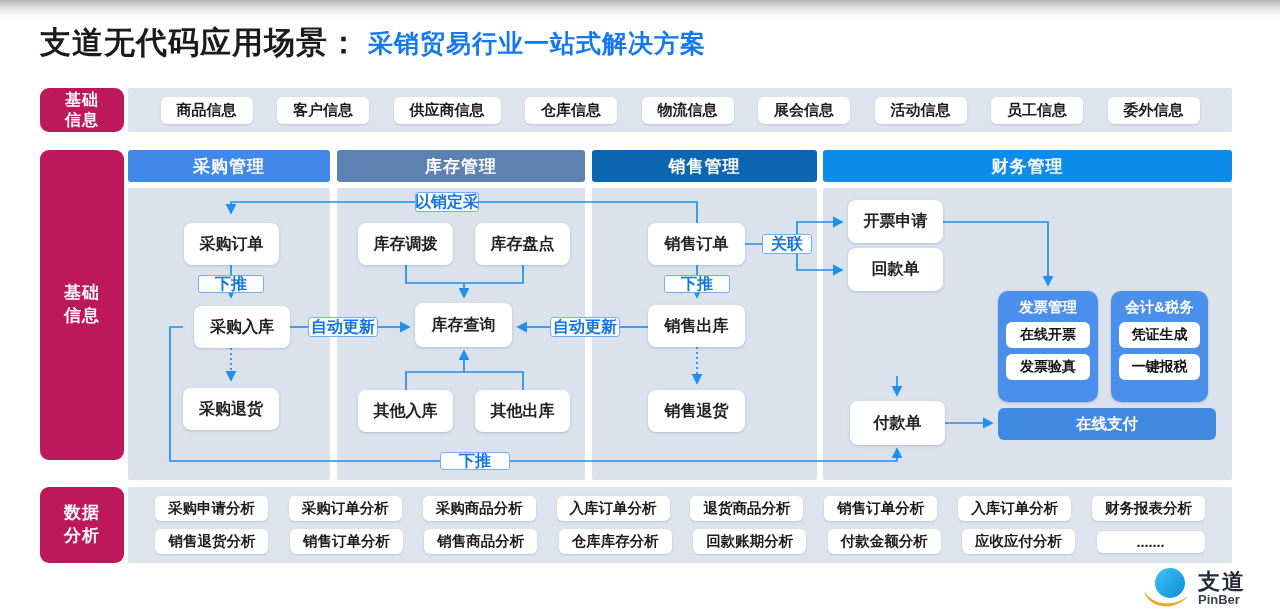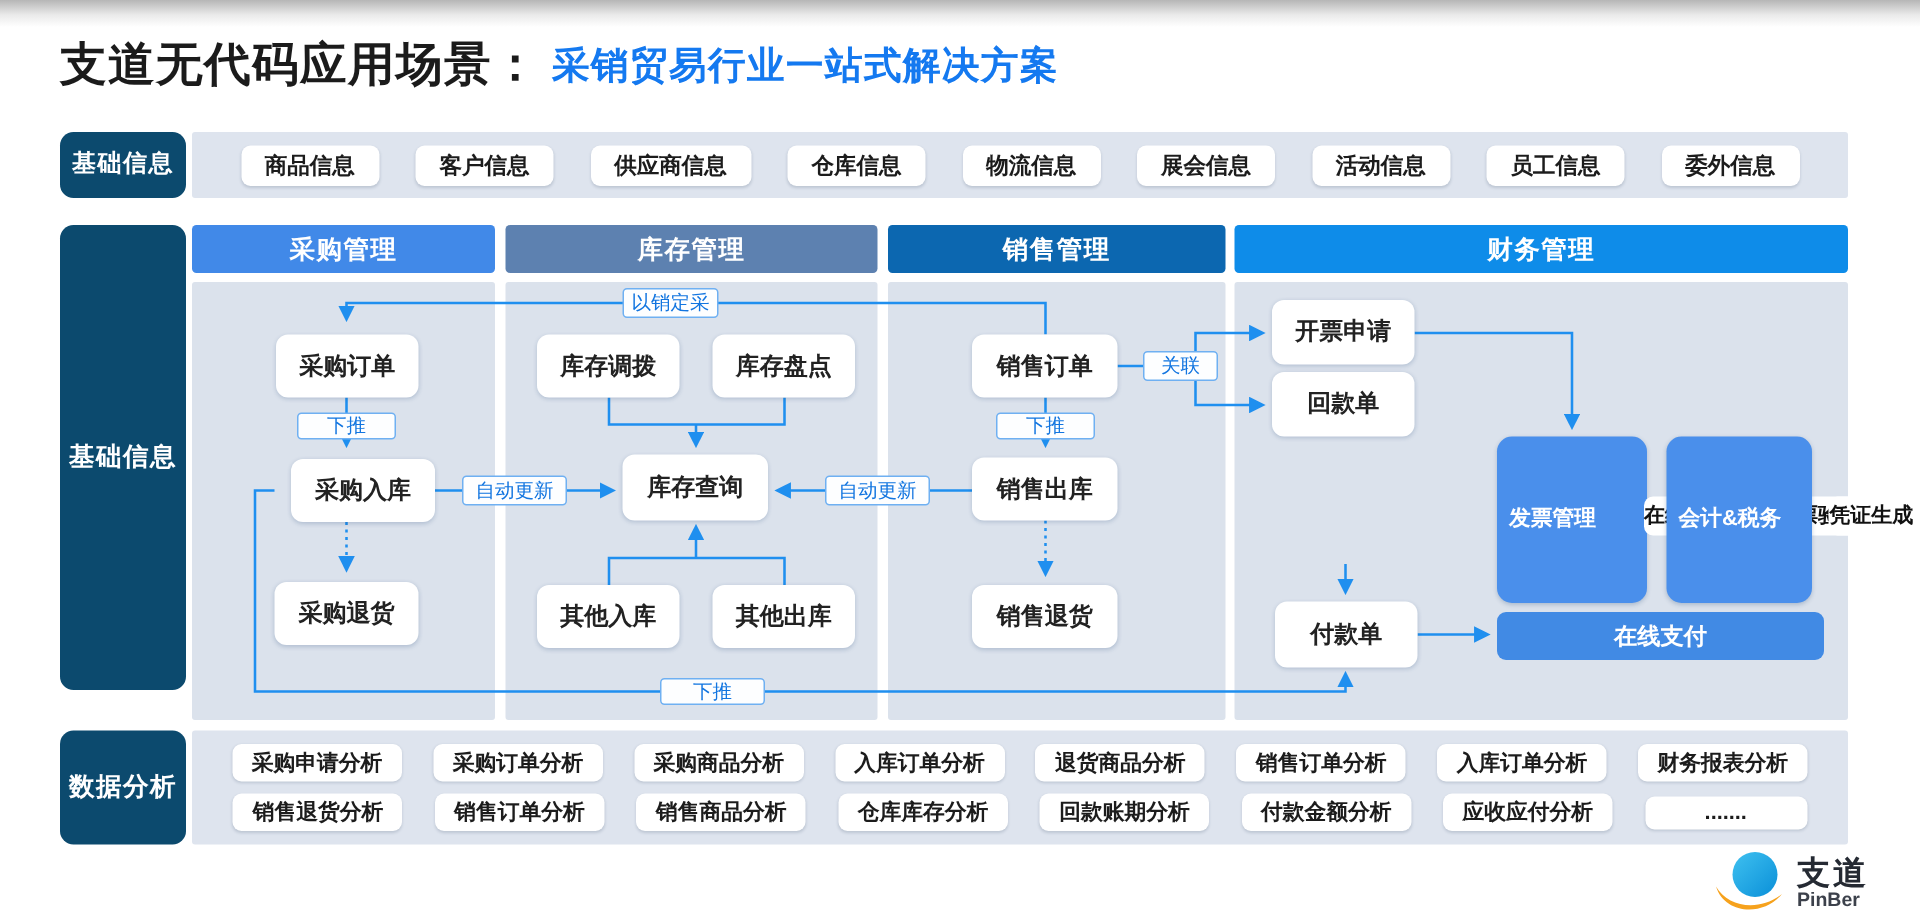--- a/index.html
+++ b/index.html
@@ -8,42 +8,42 @@
   .stage { position:relative; width:1280px; height:615px; background:#fff; }
   .top-shade { position:absolute; left:0; top:0; width:1280px; height:18px;
     background:linear-gradient(180deg,#a9a9a9 0%,#e6e6e6 55%,#ffffff 100%); opacity:.85; }
 
   
   .title { position:absolute; left:40px; top:22px; display:flex; align-items:center; gap:8px; white-space:nowrap; }
   .title .t-black { font-size:31px; font-weight:800; color:#1b1b1b; letter-spacing:1px; }
   .title .t-blue  { font-size:25px; font-weight:800; color:#1479f0; letter-spacing:1px; }
 
   
-  .sideLabel { position:absolute; left:40px; width:84px; background:#0c4a6e; color:#fff;
-    border-radius:9px; display:flex; flex-direction:row; align-items:center; justify-content:center;
+  .sideLabel { position:absolute; left:40px; width:84px; background:#be185d; color:#fff;
+    border-radius:9px; display:flex; flex-direction:column; align-items:center; justify-content:center;
     font-size:17px; font-weight:600; line-height:1.35; letter-spacing:1px; }
 
   
   .band { position:absolute; left:128px; width:1104px; background:#dee4ee; }
   .chip { background:#fff; border-radius:6px; box-shadow:0 1px 2px rgba(40,60,90,.18);
     padding:4px 16px; font-size:15px; font-weight:600; color:#1c1c1c; white-space:nowrap; }
 
   
   .mid { position:absolute; left:128px; top:150px; width:1104px; height:330px; }
   .hdr { position:absolute; top:0; height:32px; border-radius:3px; color:#fff;
     display:flex; align-items:center; justify-content:center; font-size:17px; font-weight:600; letter-spacing:1px; }
   .panel { position:absolute; top:38px; height:292px; background:#dbe2ec; border-radius:2px; }
   .flow-svg { position:absolute; left:0; top:0; width:1104px; height:330px; z-index:1; }
   .node { position:absolute; z-index:2; background:#fff; border-radius:8px;
     box-shadow:0 1px 3px rgba(30,70,120,.22); display:flex; align-items:center; justify-content:center;
     font-size:16px; font-weight:600; color:#222; white-space:nowrap; }
   .elabel { position:absolute; z-index:3; background:#fdfeff; border:1px solid #6fb0f2; border-radius:3px;
-    display:flex; align-items:center; justify-content:center; font-size:13px; font-weight:400; color:#1275e0; white-space:nowrap; }
+    display:flex; align-items:center; justify-content:center; font-size:16px; font-weight:700; color:#1275e0; white-space:nowrap; }
   .group-panel { position:absolute; z-index:2; background:#4a8feb; border-radius:10px; padding:5px 8px;
-    display:flex; flex-direction:row; align-items:center; box-shadow:0 1px 3px rgba(30,70,120,.25);gap:32px; }
+    display:flex; flex-direction:column; align-items:center; box-shadow:0 1px 3px rgba(30,70,120,.25); }
   .group-title { color:#fff; font-size:14.5px; font-weight:600; margin:2px 0 5px; white-space:nowrap; }
   .group-chip { background:#fff; border-radius:6px; width:100%; text-align:center; padding:4px 0;
     font-size:14px; font-weight:700; color:#111; margin-bottom:6px; white-space:nowrap; }
   .pay-btn { position:absolute; z-index:2; background:#418ae4; border-radius:6px; color:#fff;
     display:flex; align-items:center; justify-content:center; font-size:15.5px; font-weight:600; }
 
   
   .bottom-band { top:487px; height:76px; border-radius:2px; display:flex; flex-direction:column; justify-content:space-evenly; }
   .brow { display:flex; justify-content:space-evenly; align-items:center; padding:0 6px; }
   .brow .chip { font-size:14.5px; padding:3px 13px; }

